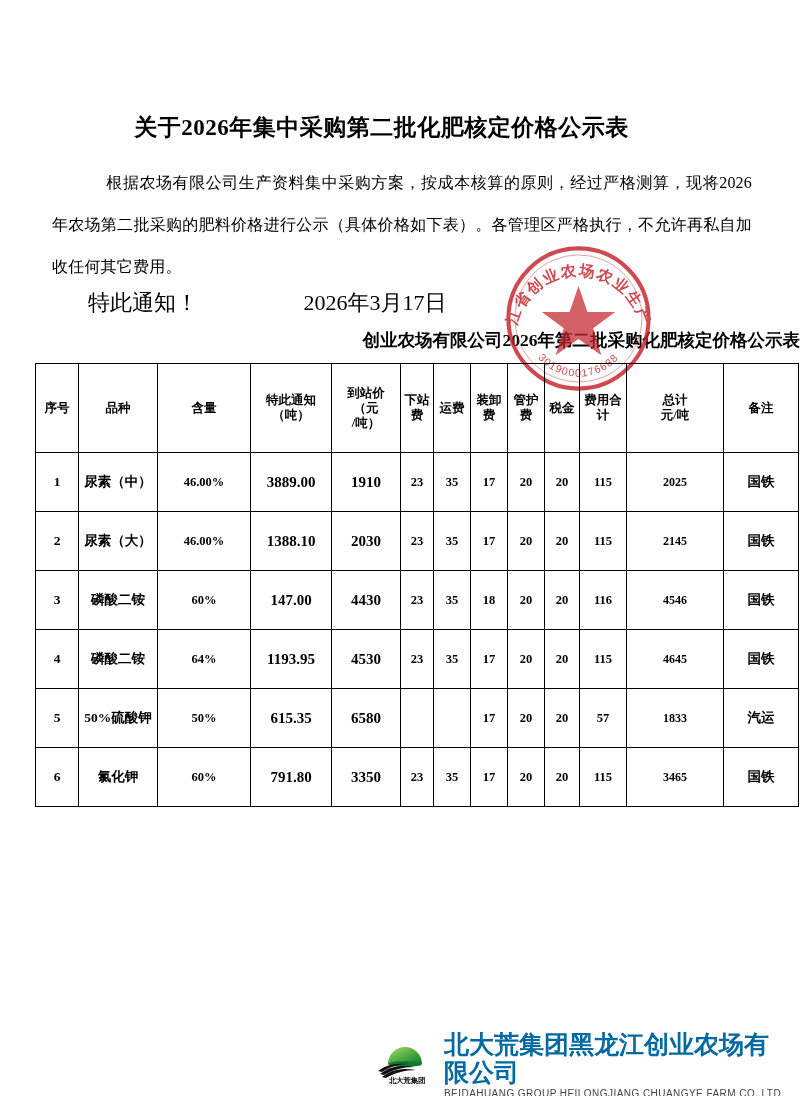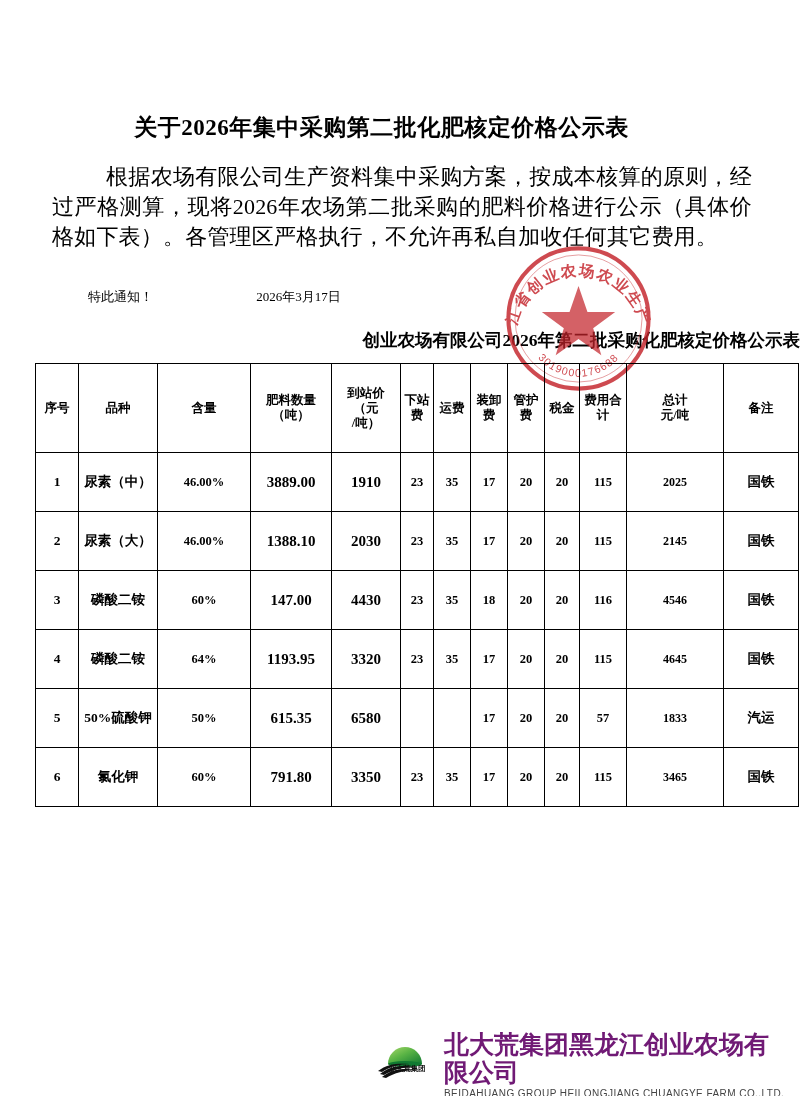--- a/index.html
+++ b/index.html
@@ -35,38 +35,38 @@
     letter-spacing: 0.5px;
     font-family: "Liberation Serif", "DejaVu Serif", serif;
   }
 
   
   .body-block {
     position: absolute;
     top: 162px;
     left: 52px;
     width: 700px;
-    font-size: 22px;
-    line-height: 30px;
+    font-size: 16px;
+    line-height: 42px;
     text-align: justify;
     text-align-last: left;
     letter-spacing: 0.2px;
   }
   .body-block .indent {
     display: inline-block;
     width: 54px;
   }
 
   
   .notice-line {
     position: absolute;
     top: 288px;
     left: 88px;
     width: 640px;
-    font-size: 13px;
+    font-size: 22px;
   }
   .notice-line .notice-text {
     display: inline-block;
   }
   .notice-line .notice-date {
     display: inline-block;
     margin-left: 100px;
   }
 
   
@@ -158,36 +158,36 @@
     margin-right: 6px;
   }
   .footer-logo .logo-mark {
     position: absolute;
     left: 0; top: 0;
     width: 62px; height: 42px;
   }
   .footer-logo .logo-caption {
     position: absolute;
     left: 0;
-    top: 28px;
+    top: 40px;
     width: 62px;
     text-align: center;
     font-size: 7.5px;
     font-weight: bold;
     color: #111111;
     font-family: "Liberation Sans", sans-serif;
     letter-spacing: -0.2px;
   }
   .footer-text {
     flex: 1 1 auto;
   }
   .footer-cn {
     font-size: 25px;
     font-weight: bold;
-    color: #701a75;
+    color: #0369a1;
     letter-spacing: 0px;
     line-height: 28px;
     font-family: "Liberation Sans", sans-serif;
   }
   .footer-en {
     font-size: 10px;
     color: #444444;
     letter-spacing: 0.45px;
     margin-top: 2px;
     font-family: "Liberation Sans", sans-serif;
@@ -224,21 +224,21 @@
       <textPath href="#arcBottom" startOffset="50%" text-anchor="middle">3019000176688</textPath>
     </text>
   </svg>
 
   <table class="fert-table">
     <thead>
       <tr>
         <th class="hdr-sn">序号</th>
         <th class="hdr-variety">品种</th>
         <th class="hdr-content">含量</th>
-        <th class="hdr-qty" style="white-space:pre-line">肥料数量
+        <th class="hdr-qty" style="white-space:pre-line">特此通知
 （吨）</th>
         <th class="hdr-price" style="white-space:pre-line">到站价
 （元
 /吨）</th>
         <th class="hdr-fee1" style="white-space:pre-line">下站
 费</th>
         <th class="hdr-fee2">运费</th>
         <th class="hdr-fee3" style="white-space:pre-line">装卸
 费</th>
         <th class="hdr-fee4" style="white-space:pre-line">管护
@@ -295,21 +295,21 @@
         <td class="small-num">20</td>
         <td class="small-num">116</td>
         <td class="total-num">4546</td>
         <td>国铁</td>
       </tr>
       <tr>
         <td>4</td>
         <td>磷酸二铵</td>
         <td class="small-num">64%</td>
         <td class="num-big">1193.95</td>
-        <td class="num-big">3320</td>
+        <td class="num-big">4530</td>
         <td class="small-num">23</td>
         <td class="small-num">35</td>
         <td class="small-num">17</td>
         <td class="small-num">20</td>
         <td class="small-num">20</td>
         <td class="small-num">115</td>
         <td class="total-num">4645</td>
         <td>国铁</td>
       </tr>
       <tr>

